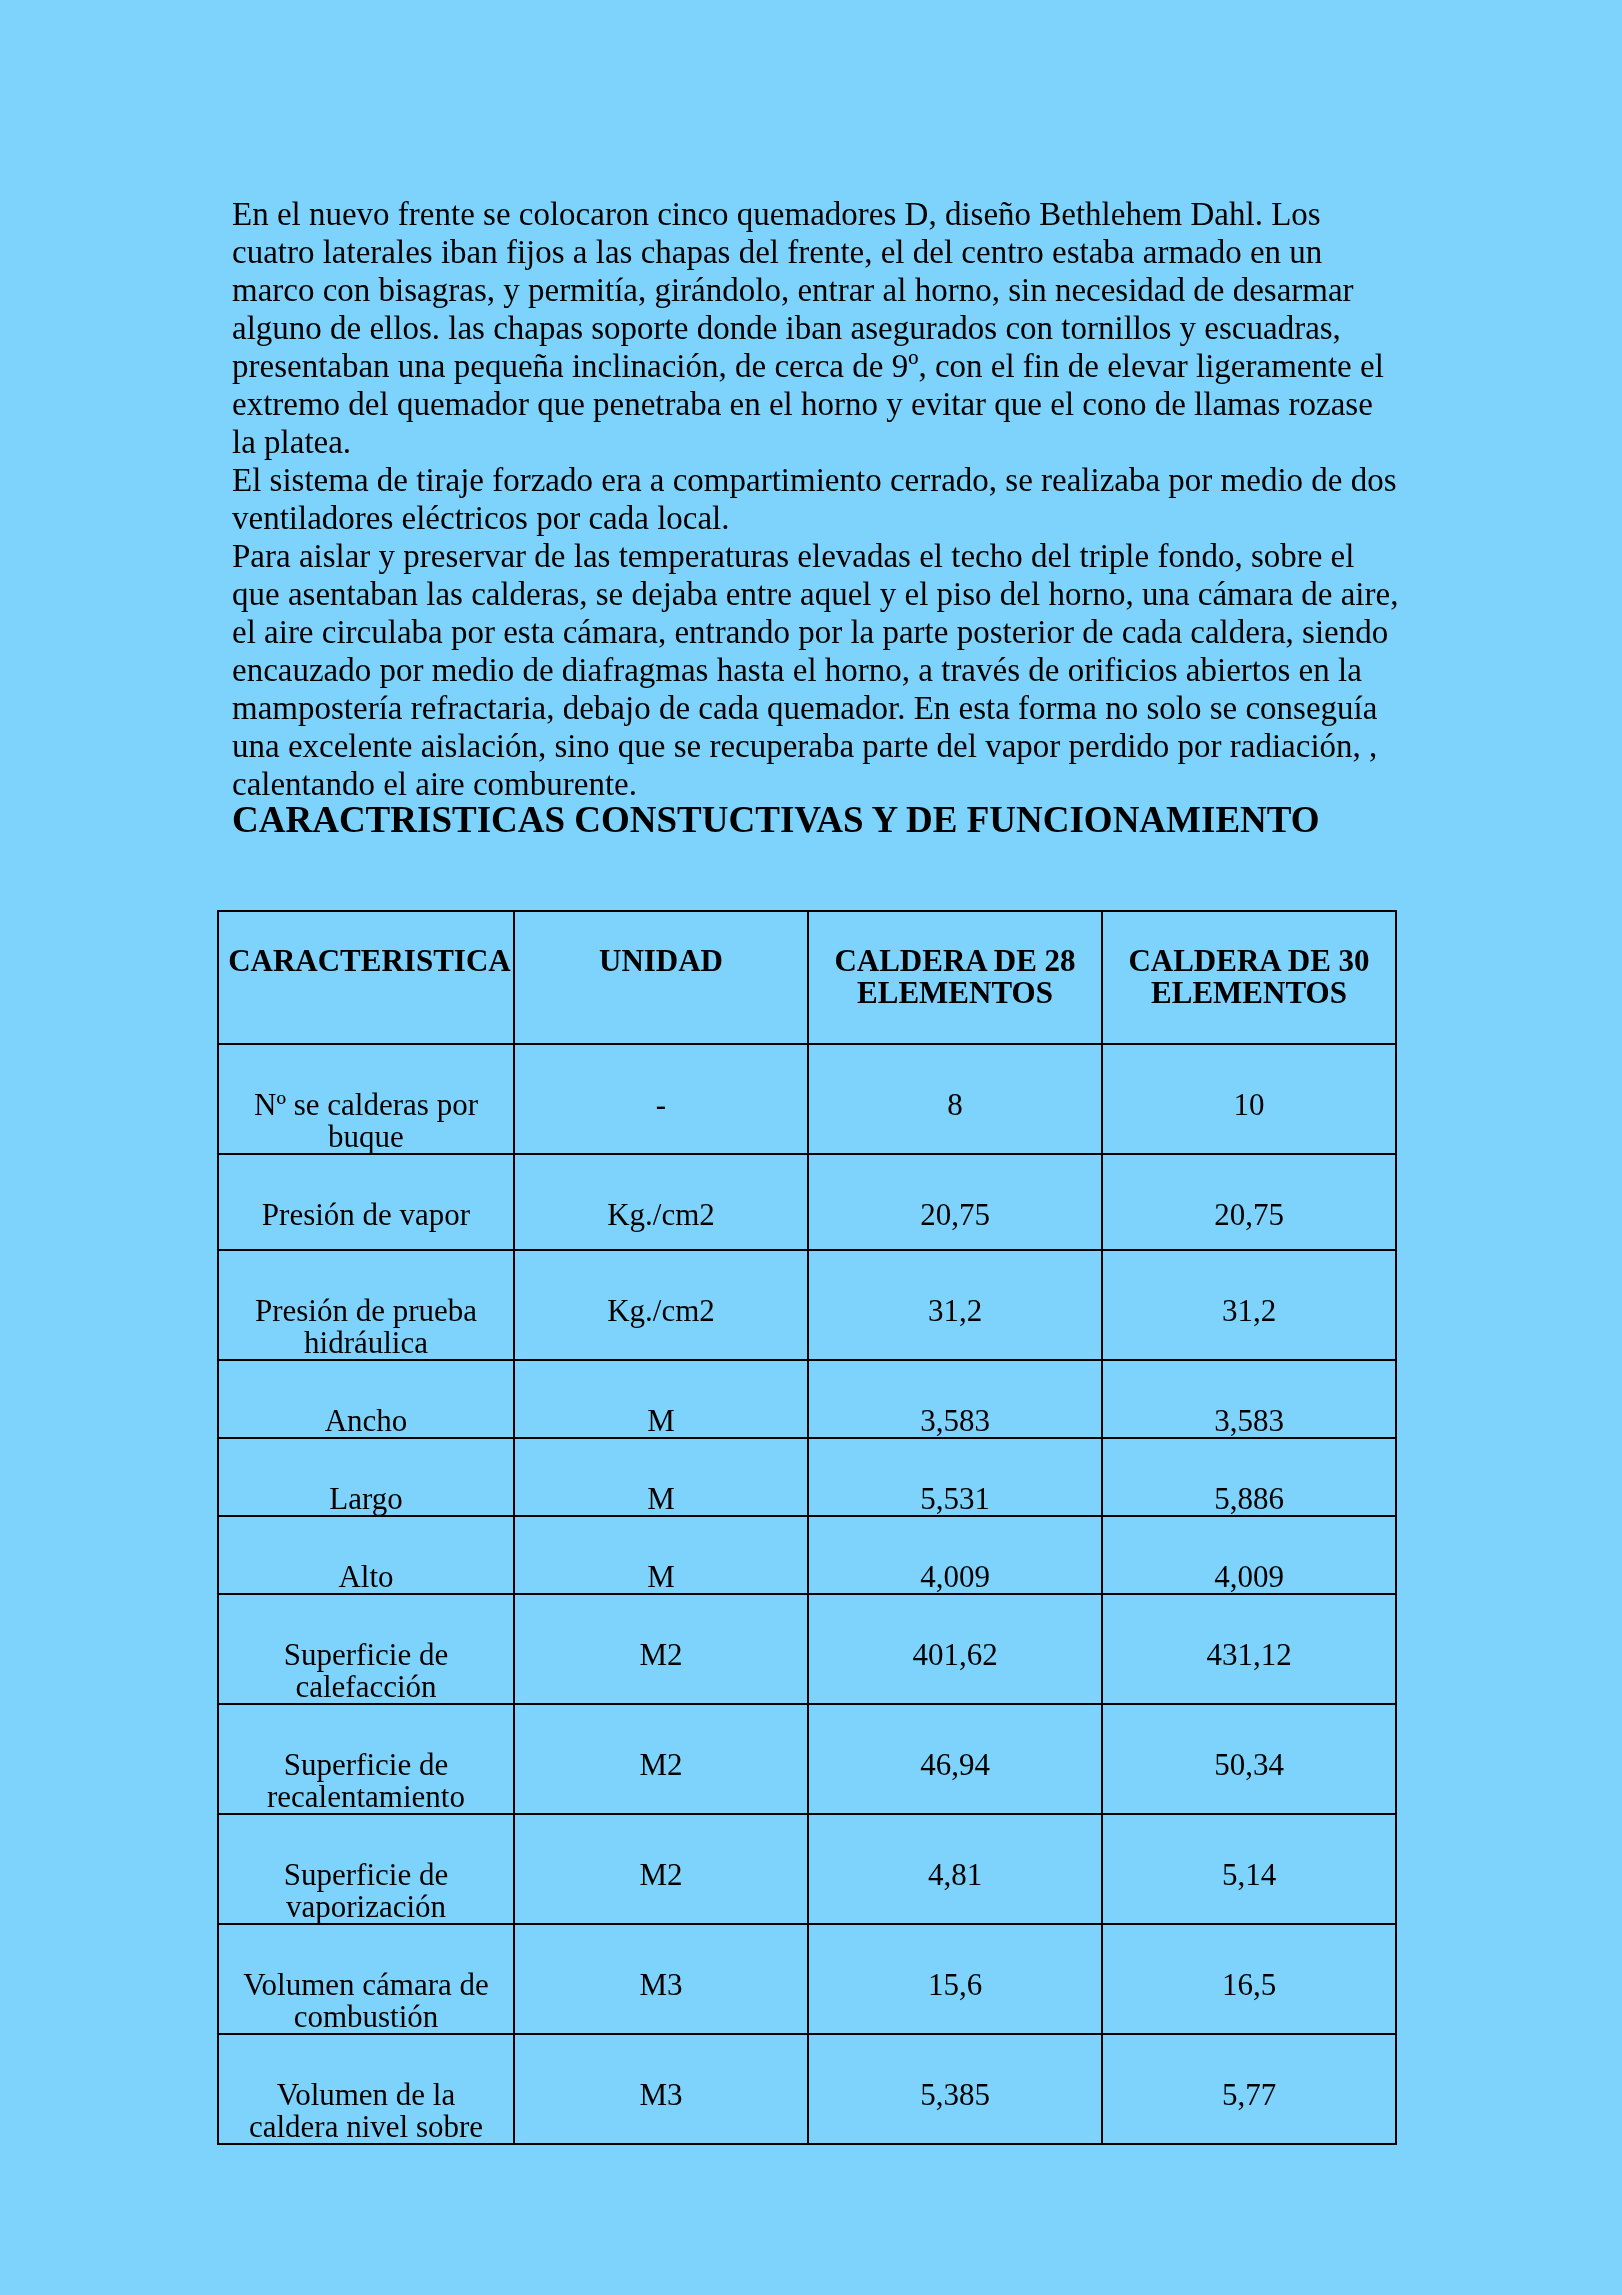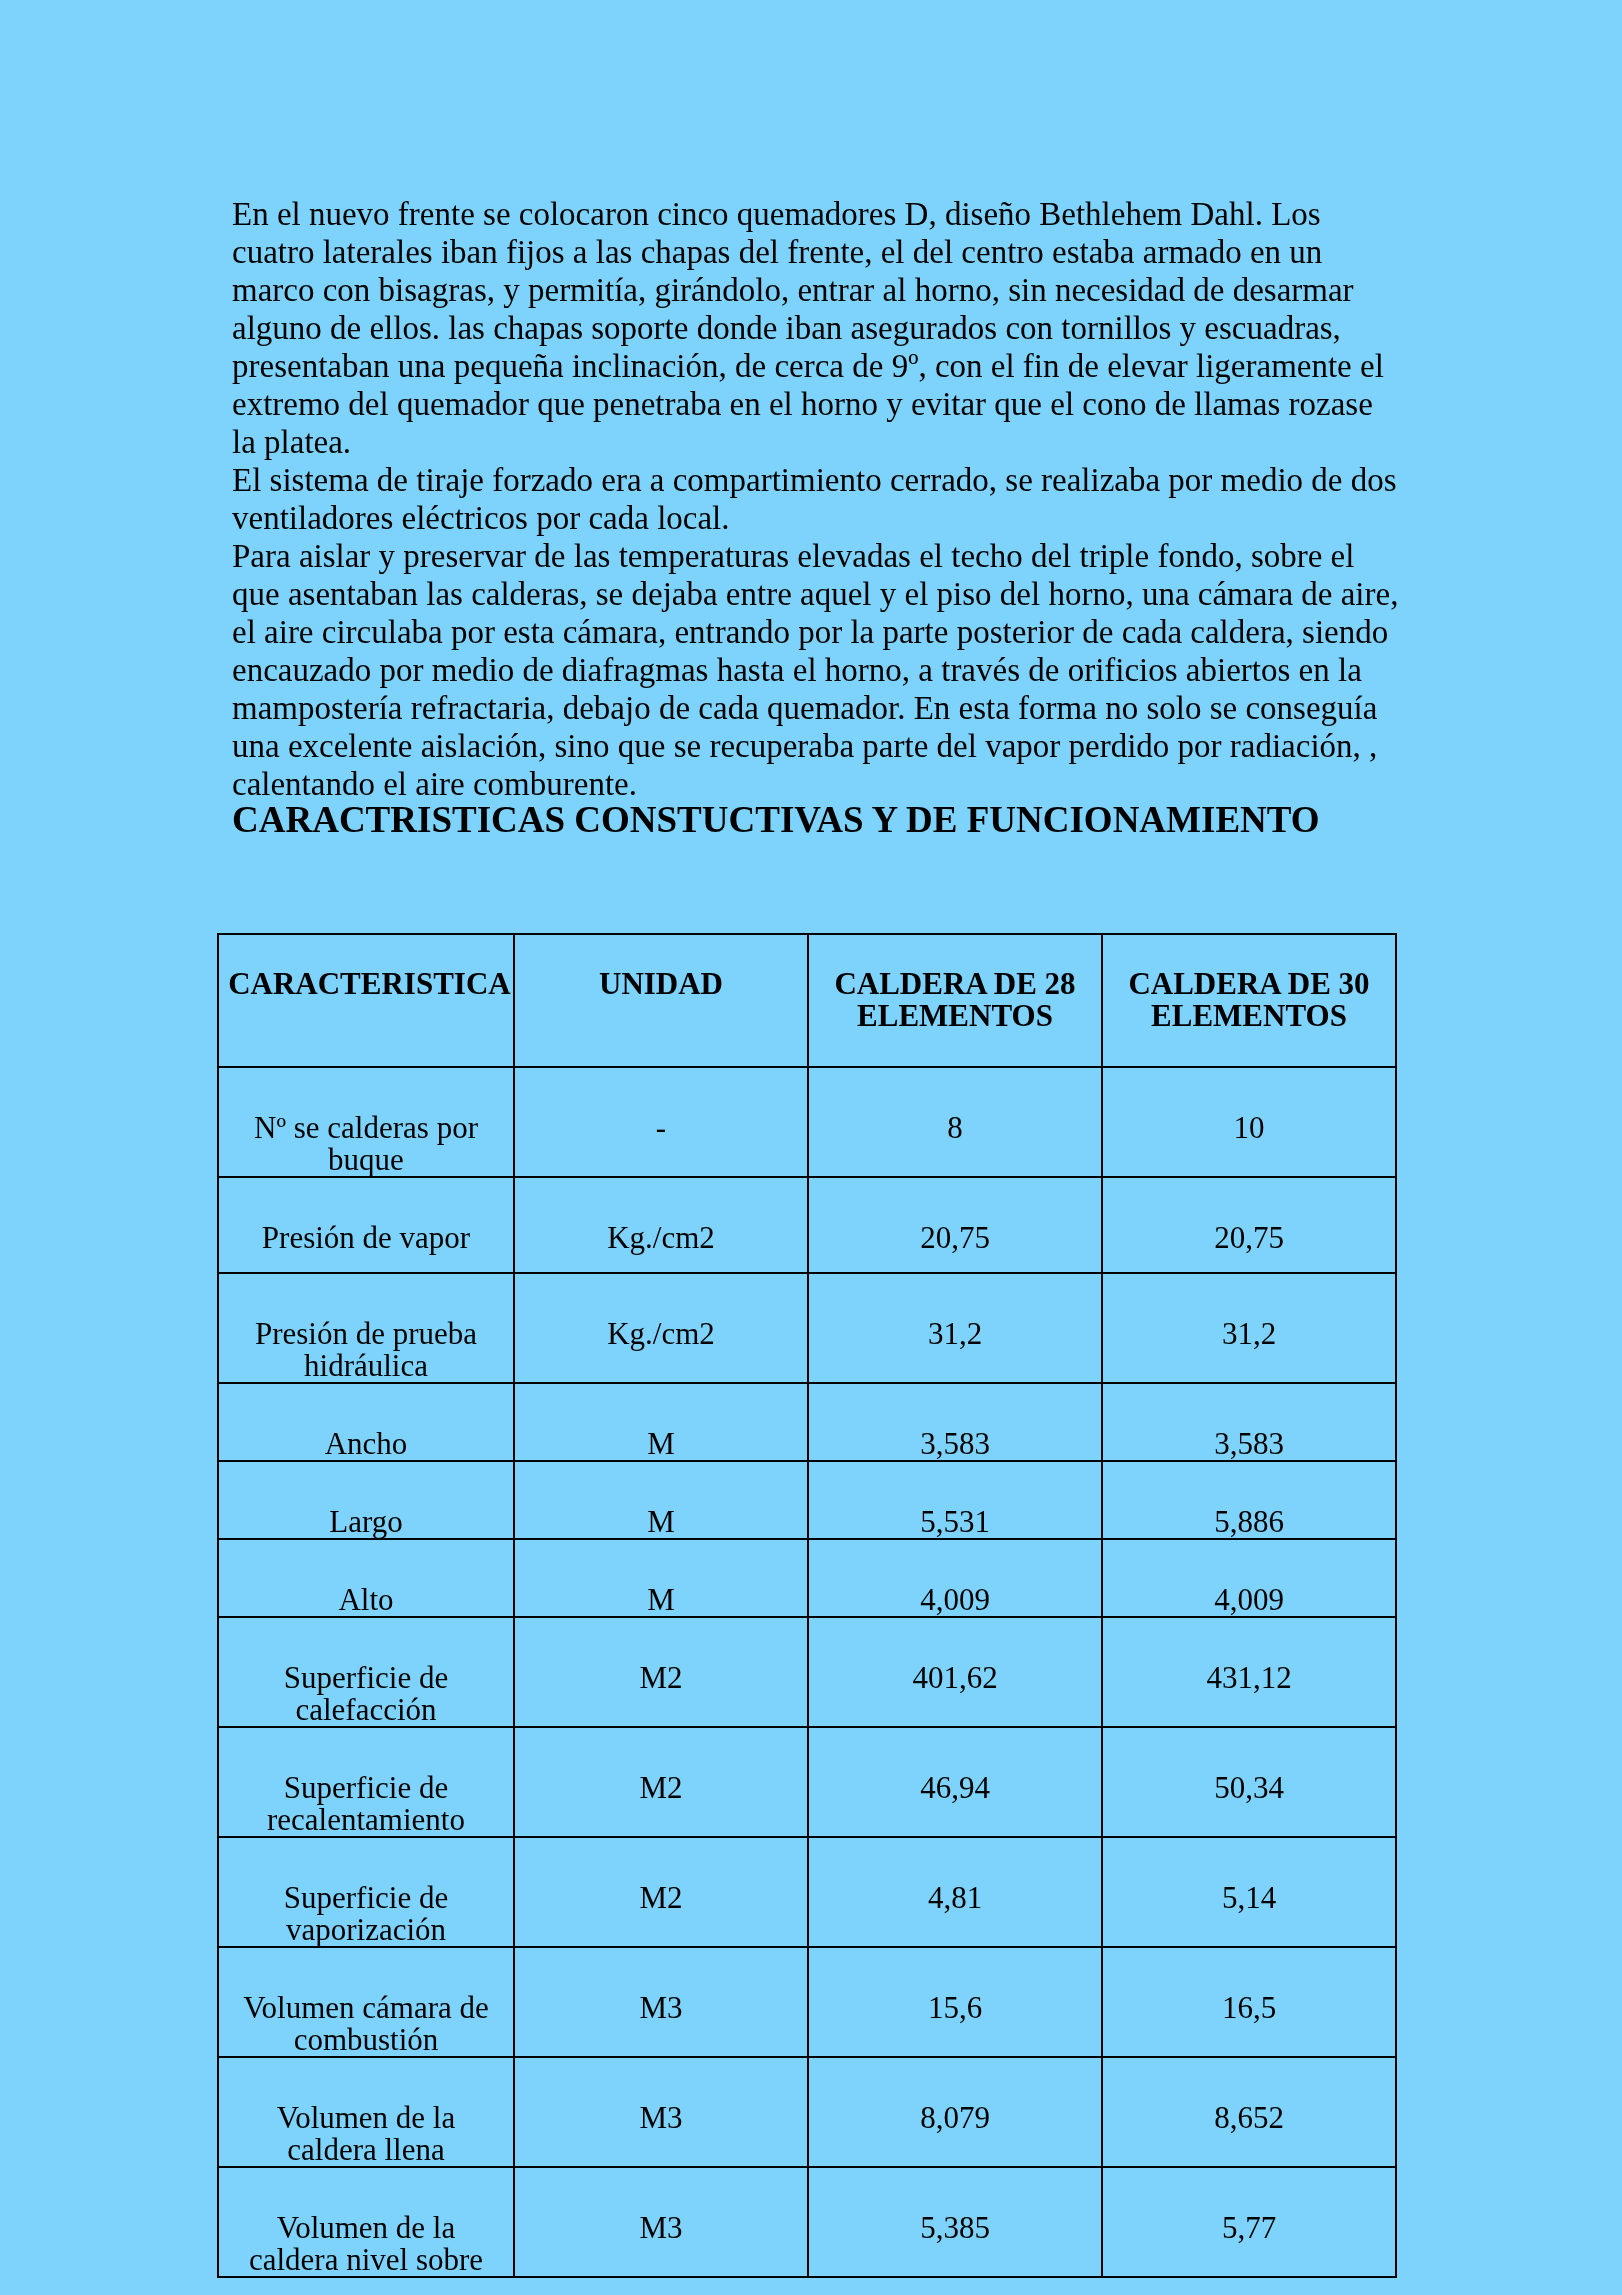--- a/index.html
+++ b/index.html
@@ -7,21 +7,21 @@
          font-family: "Liberation Serif", "DejaVu Serif", serif; color: #000000; }
   .page { position: absolute; left: 0; top: 0; width: 1623px; height: 2295px; background: #7dd3fc; }
 
   .body-text { position: absolute; left: 232px; top: 195px; width: 1178px;
                font-size: 33px; line-height: 38px; white-space: nowrap; }
   .body-text .line { display: block; height: 38px; }
 
   .heading { position: absolute; left: 232px; top: 798px; font-size: 37px; font-weight: bold;
              line-height: 43px; white-space: nowrap; }
 
-  table.spec { position: absolute; left: 217px; top: 933px; border-collapse: collapse;
+  table.spec { position: absolute; left: 217px; top: 910px; border-collapse: collapse;
                table-layout: fixed; width: 1179px; }
   table.spec td, table.spec th { border: 2px solid #000; padding: 0; text-align: center;
                vertical-align: top; font-size: 31px; line-height: 32px; overflow: hidden; }
   table.spec th { font-weight: bold; padding-top: 33px; }
   table.spec td { font-weight: normal; padding-top: 44px; }
   table.spec th .cell, table.spec td .cell { display: block; padding: 0 9.2px; }
   col.c1 { width: 296px; } col.c2 { width: 294px; } col.c3 { width: 294px; } col.c4 { width: 294px; }
 </style>
 </head>
 <body>
@@ -214,34 +214,20 @@
           </td>
         <td>
             <span class="cell">15,6</span>
           </td>
         <td>
             <span class="cell">16,5</span>
           </td>
       </tr>
       <tr style="height:96px">
         <td>
-            <span class="cell">Volumen de la caldera llena</span>
-          </td>
-        <td>
-            <span class="cell">M3</span>
-          </td>
-        <td>
-            <span class="cell">8,079</span>
-          </td>
-        <td>
-            <span class="cell">8,652</span>
-          </td>
-      </tr>
-      <tr style="height:96px">
-        <td>
             <span class="cell">Volumen de la caldera nivel sobre</span>
           </td>
         <td>
             <span class="cell">M3</span>
           </td>
         <td>
             <span class="cell">5,385</span>
           </td>
         <td>
             <span class="cell">5,77</span>

